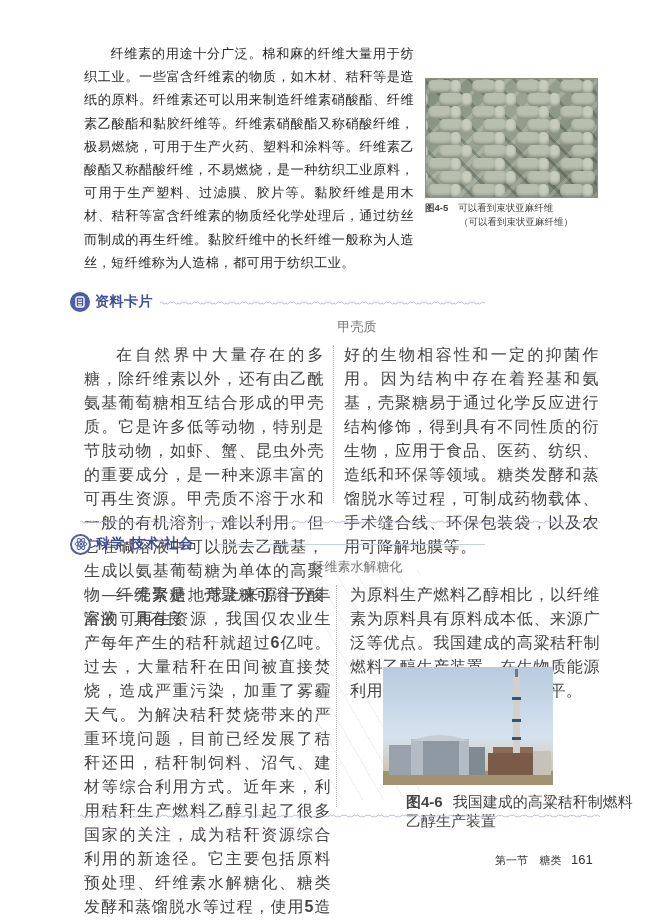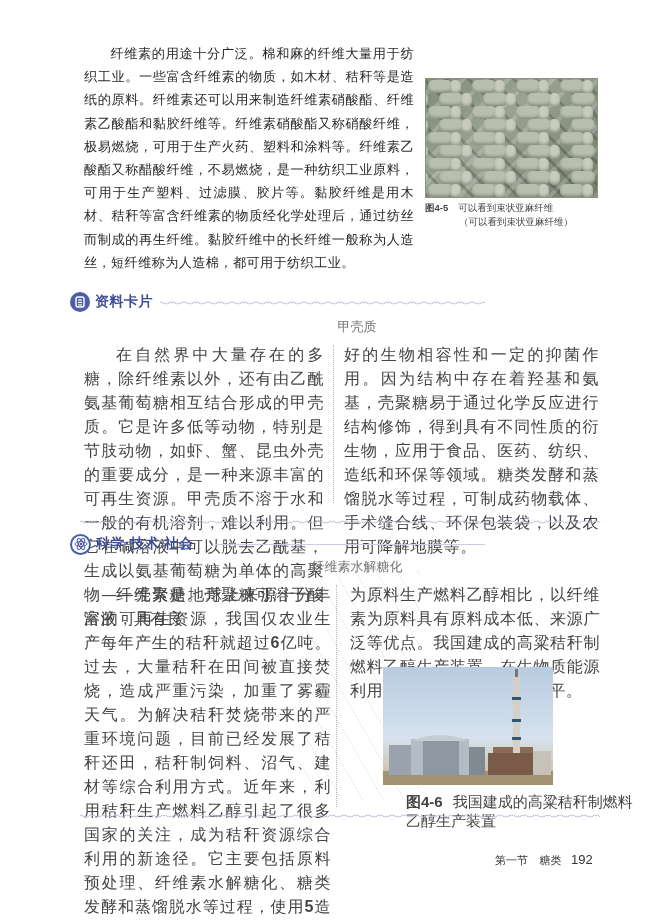--- a/index.html
+++ b/index.html
@@ -205,14 +205,14 @@
 <div class="cap46">
   <span class="num">图4-6</span><span>我国建成的高粱秸秆制燃料乙醇生产装置</span>
 </div>
 <svg class="wavy" style="left:80px; top:813px;" width="520" height="6">
   <path id="wv3" d="M0 3 Q1.5 1 3 3 T6 3 Q7.5 5 9 3 T12 3 Q13.5 1 15 3 T18 3 Q19.5 5 21 3 T24 3 Q25.5 1 27 3 T30 3 Q31.5 5 33 3 T36 3 Q37.5 1 39 3 T42 3 Q43.5 5 45 3 T48 3 Q49.5 1 51 3 T54 3 Q55.5 5 57 3 T60 3 Q61.5 1 63 3 T66 3 Q67.5 5 69 3 T72 3 Q73.5 1 75 3 T78 3 Q79.5 5 81 3 T84 3 Q85.5 1 87 3 T90 3 Q91.5 5 93 3 T96 3 Q97.5 1 99 3 T102 3 Q103.5 5 105 3 T108 3 Q109.5 1 111 3 T114 3 Q115.5 5 117 3 T120 3 Q121.5 1 123 3 T126 3 Q127.5 5 129 3 T132 3 Q133.5 1 135 3 T138 3 Q139.5 5 141 3 T144 3 Q145.5 1 147 3 T150 3 Q151.5 5 153 3 T156 3 Q157.5 1 159 3 T162 3 Q163.5 5 165 3 T168 3 Q169.5 1 171 3 T174 3 Q175.5 5 177 3 T180 3 Q181.5 1 183 3 T186 3 Q187.5 5 189 3 T192 3 Q193.5 1 195 3 T198 3 Q199.5 5 201 3 T204 3 Q205.5 1 207 3 T210 3 Q211.5 5 213 3 T216 3 Q217.5 1 219 3 T222 3 Q223.5 5 225 3 T228 3 Q229.5 1 231 3 T234 3 Q235.5 5 237 3 T240 3 Q241.5 1 243 3 T246 3 Q247.5 5 249 3 T252 3 Q253.5 1 255 3 T258 3 Q259.5 5 261 3 T264 3 Q265.5 1 267 3 T270 3 Q271.5 5 273 3 T276 3 Q277.5 1 279 3 T282 3 Q283.5 5 285 3 T288 3 Q289.5 1 291 3 T294 3 Q295.5 5 297 3 T300 3 Q301.5 1 303 3 T306 3 Q307.5 5 309 3 T312 3 Q313.5 1 315 3 T318 3 Q319.5 5 321 3 T324 3 Q325.5 1 327 3 T330 3 Q331.5 5 333 3 T336 3 Q337.5 1 339 3 T342 3 Q343.5 5 345 3 T348 3 Q349.5 1 351 3 T354 3 Q355.5 5 357 3 T360 3 Q361.5 1 363 3 T366 3 Q367.5 5 369 3 T372 3 Q373.5 1 375 3 T378 3 Q379.5 5 381 3 T384 3 Q385.5 1 387 3 T390 3 Q391.5 5 393 3 T396 3 Q397.5 1 399 3 T402 3 Q403.5 5 405 3 T408 3 Q409.5 1 411 3 T414 3 Q415.5 5 417 3 T420 3 Q421.5 1 423 3 T426 3 Q427.5 5 429 3 T432 3 Q433.5 1 435 3 T438 3 Q439.5 5 441 3 T444 3 Q445.5 1 447 3 T450 3 Q451.5 5 453 3 T456 3 Q457.5 1 459 3 T462 3 Q463.5 5 465 3 T468 3 Q469.5 1 471 3 T474 3 Q475.5 5 477 3 T480 3 Q481.5 1 483 3 T486 3 Q487.5 5 489 3 T492 3 Q493.5 1 495 3 T498 3 Q499.5 5 501 3 T504 3 Q505.5 1 507 3 T510 3 Q511.5 5 513 3 T516 3 Q517.5 1 519 3 T522 3" fill="none" stroke="#b7bfd9" stroke-width="1"></path>
 </svg>
 
 <div class="footer">
   <span>第一节</span>
   <span style="margin-left:8px;">糖类</span>
-  <span class="pg">192</span>
+  <span class="pg">161</span>
 </div>
 
 </body></html>

